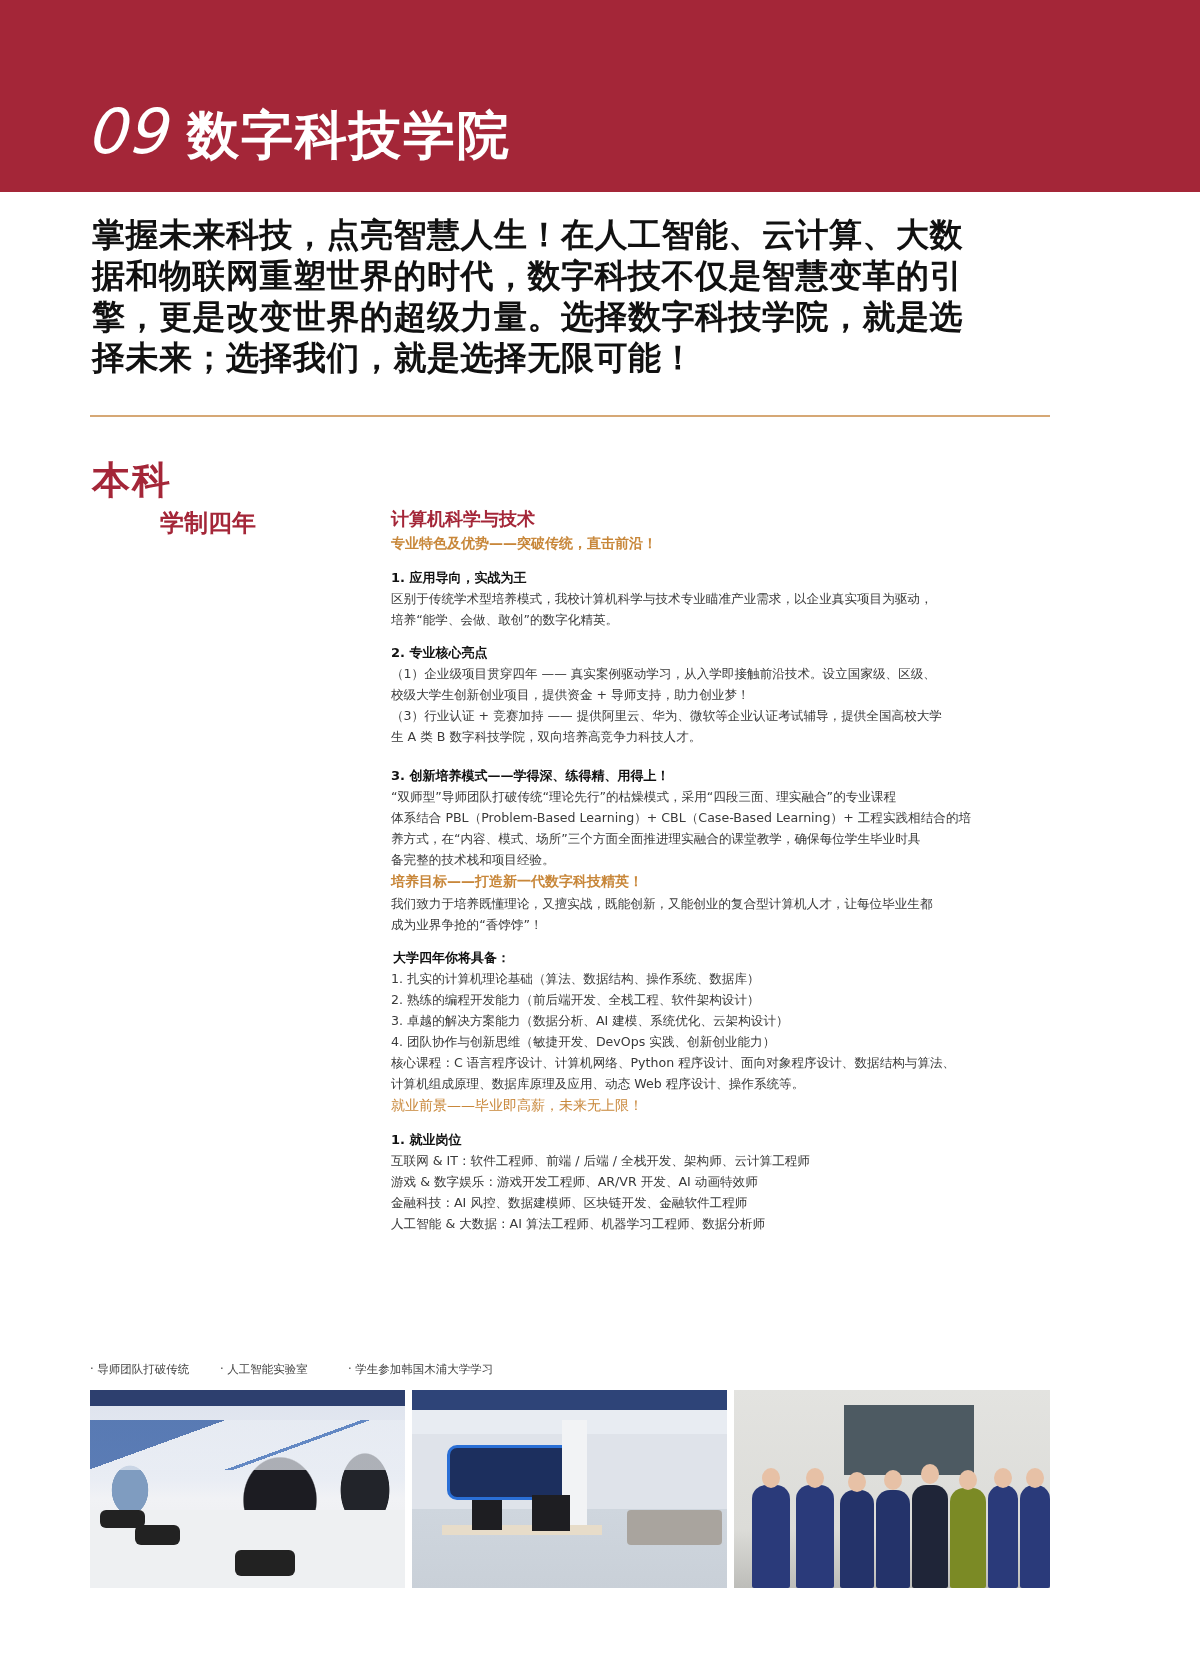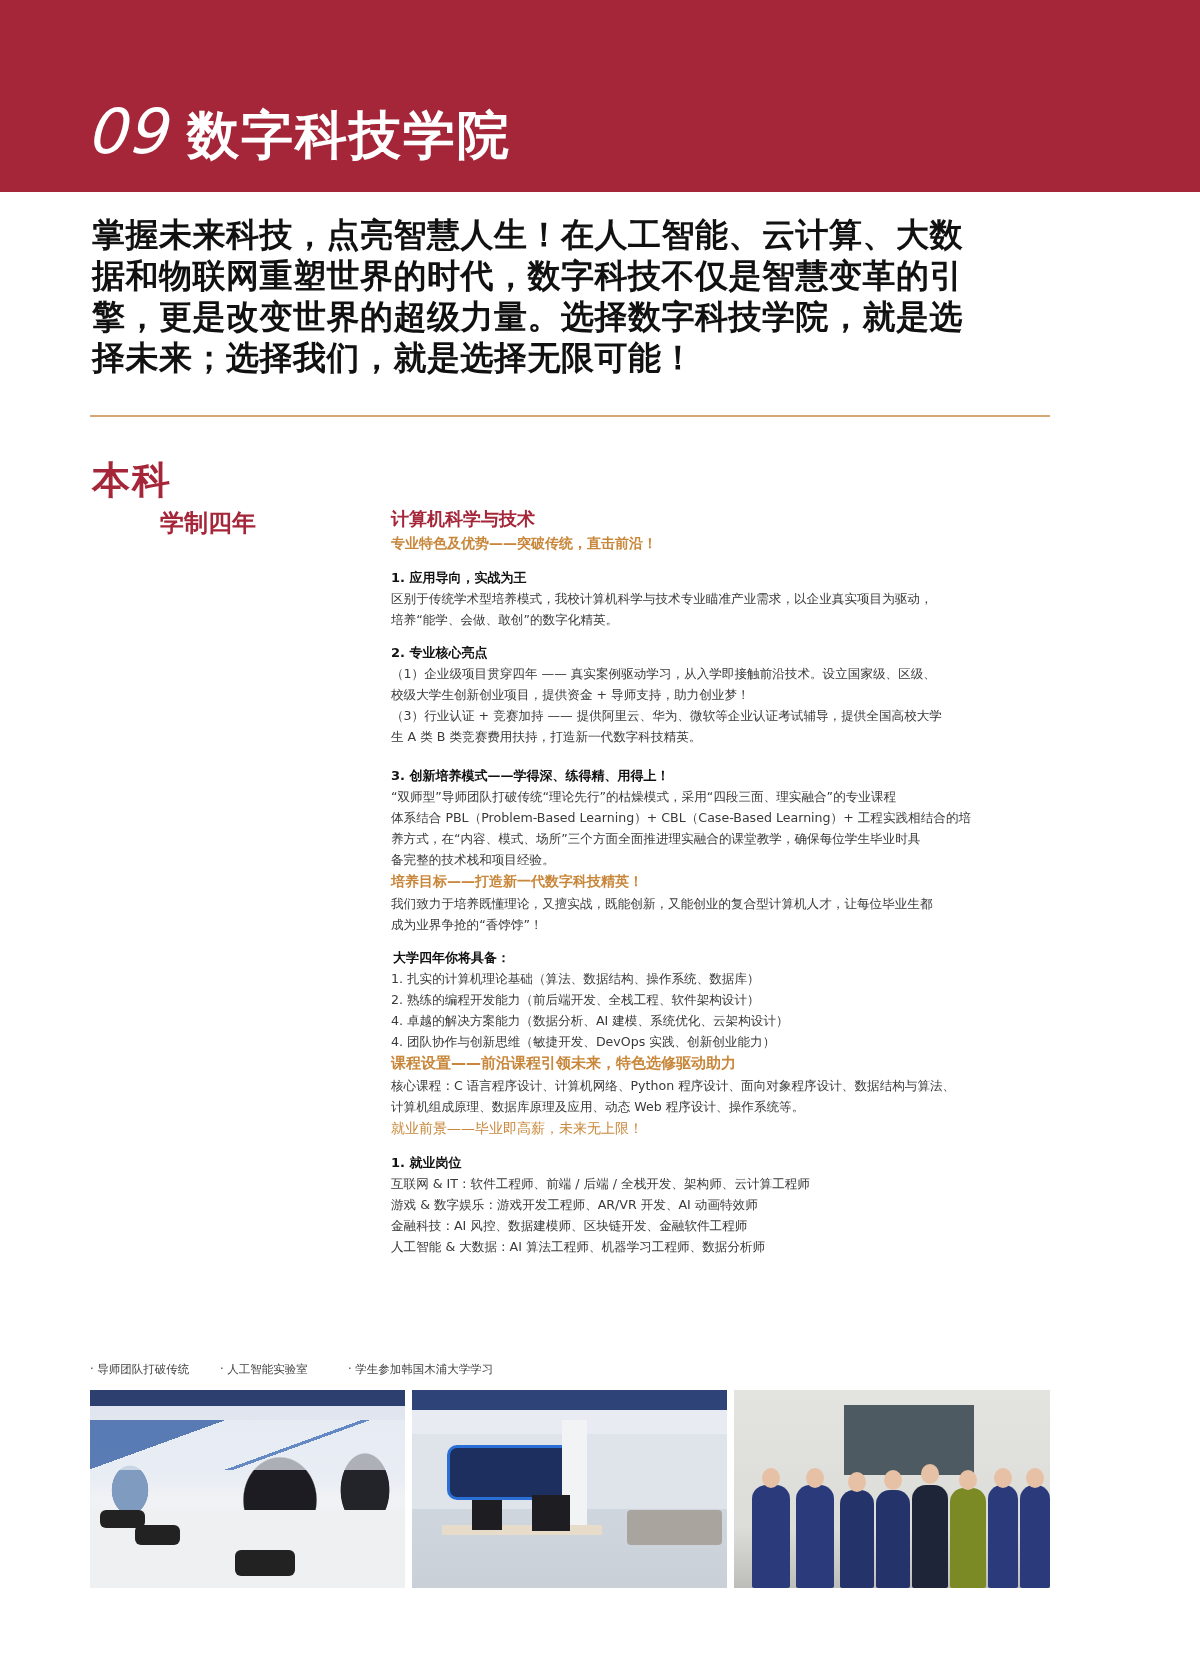--- a/index.html
+++ b/index.html
@@ -121,39 +121,38 @@
 
   <div class="sec-title">专业特色及优势——突破传统，直击前沿！</div>
   <div class="sub-title">1. 应用导向，实战为王</div>
   <div class="para">区别于传统学术型培养模式，我校计算机科学与技术专业瞄准产业需求，以企业真实项目为驱动，</div>
   <div class="para">培养“能学、会做、敢创”的数字化精英。</div>
 
   <div class="sub-title">2. 专业核心亮点</div>
   <div class="para">（1）企业级项目贯穿四年 —— 真实案例驱动学习，从入学即接触前沿技术。设立国家级、区级、</div>
   <div class="para">校级大学生创新创业项目，提供资金 + 导师支持，助力创业梦！</div>
   <div class="para">（3）行业认证 + 竞赛加持 —— 提供阿里云、华为、微软等企业认证考试辅导，提供全国高校大学</div>
-  <div class="para">生 A 类 B 类竞赛费用扶持，打造新一代数字科技精英。</div>
+  <div class="para">生 A 类 B 数字科技学院，双向培养高竞争力科技人才。</div>
 
   <div class="gap"></div>
   <div class="sub-title">3. 创新培养模式——学得深、练得精、用得上！</div>
   <div class="para">“双师型”导师团队打破传统“理论先行”的枯燥模式，采用“四段三面、理实融合”的专业课程</div>
   <div class="para">体系结合 PBL（Problem-Based Learning）+ CBL（Case-Based Learning）+ 工程实践相结合的培</div>
   <div class="para">养方式，在“内容、模式、场所”三个方面全面推进理实融合的课堂教学，确保每位学生毕业时具</div>
   <div class="para">备完整的技术栈和项目经验。</div>
 
   <div class="sec-title">培养目标——打造新一代数字科技精英！</div>
   <div class="para">我们致力于培养既懂理论，又擅实战，既能创新，又能创业的复合型计算机人才，让每位毕业生都</div>
   <div class="para">成为业界争抢的“香饽饽”！</div>
   <div class="sub-title ind">大学四年你将具备：</div>
   <div class="para">1. 扎实的计算机理论基础（算法、数据结构、操作系统、数据库）</div>
   <div class="para">2. 熟练的编程开发能力（前后端开发、全栈工程、软件架构设计）</div>
-  <div class="para">4. 卓越的解决方案能力（数据分析、AI 建模、系统优化、云架构设计）</div>
+  <div class="para">3. 卓越的解决方案能力（数据分析、AI 建模、系统优化、云架构设计）</div>
   <div class="para">4. 团队协作与创新思维（敏捷开发、DevOps 实践、创新创业能力）</div>
 
-  <div class="sec-title big">课程设置——前沿课程引领未来，特色选修驱动助力</div>
   <div class="para">核心课程：C 语言程序设计、计算机网络、Python 程序设计、面向对象程序设计、数据结构与算法、</div>
   <div class="para">计算机组成原理、数据库原理及应用、动态 Web 程序设计、操作系统等。</div>
 
   <div class="sec-title thin">就业前景——毕业即高薪，未来无上限！</div>
   <div class="sub-title">1. 就业岗位</div>
   <div class="para">互联网 &amp; IT：软件工程师、前端 / 后端 / 全栈开发、架构师、云计算工程师</div>
   <div class="para">游戏 &amp; 数字娱乐：游戏开发工程师、AR/VR 开发、AI 动画特效师</div>
   <div class="para">金融科技：AI 风控、数据建模师、区块链开发、金融软件工程师</div>
   <div class="para">人工智能 &amp; 大数据：AI 算法工程师、机器学习工程师、数据分析师</div>
 </div>

